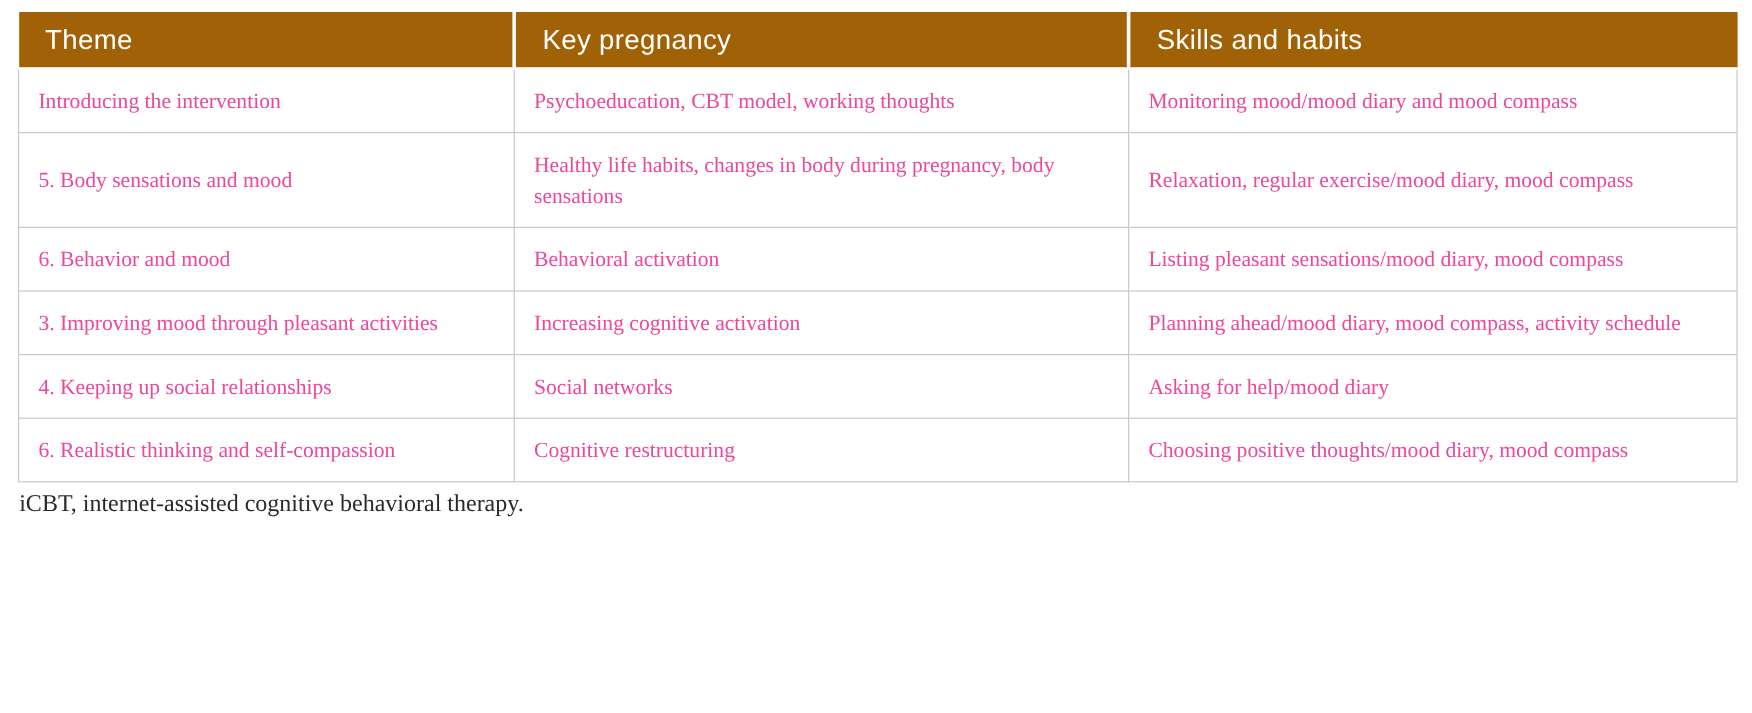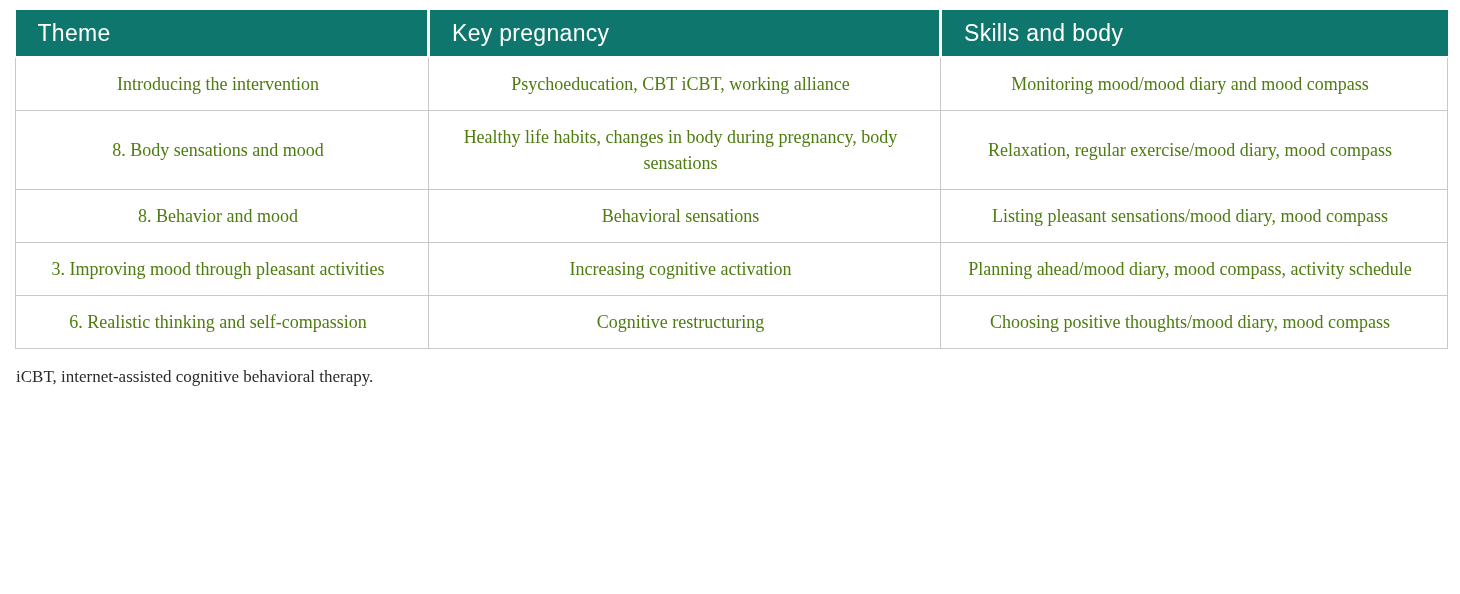--- a/index.html
+++ b/index.html
@@ -20,100 +20,105 @@
   table.session-table {
     width: 1432px;
     border-collapse: collapse;
     table-layout: fixed;
   }
   col.c-theme   { width: 413px; }
   col.c-key     { width: 512px; }
   col.c-skills  { width: 507px; }
 
   thead th {
-    background: #0f766e;
+    background: #a16207;
     color: #ffffff;
     font-family: "Liberation Sans", sans-serif;
     font-size: 23px;
     font-weight: 400;
     letter-spacing: 0.3px;
     text-align: left;
     vertical-align: middle;
     height: 46px;
     padding: 0 10px 0 22px;
     border-left: 3px solid #ffffff;
     border-bottom: 2px solid #ffffff;
   }
   thead th:first-child { border-left: none; }
 
   tbody td {
     font-family: "Liberation Serif", serif;
     font-size: 18px;
     line-height: 26px;
-    color: #4d7c0f;
+    color: #ec4899;
     vertical-align: middle;
-    text-align: center;
+    text-align: left;
     padding: 13px 24px 13px 16px;
     border: 1px solid #c9c9c9;
     background: #ffffff;
     word-wrap: break-word;
   }
   tbody td.cell-theme { padding-left: 16px; }
   tbody tr { height: 50px; }
 
   .footnote {
     font-family: "Liberation Serif", serif;
-    font-size: 17px;
+    font-size: 20px;
     color: #2a2a2a;
-    margin-top: 18px;
+    margin-top: 7px;
     padding-left: 1px;
   }
 </style>
 </head>
 <body>
 
 <div class="page">
   <table class="session-table">
     <colgroup>
       <col class="c-theme">
       <col class="c-key">
       <col class="c-skills">
     </colgroup>
     <thead>
       <tr>
         <th>Theme</th>
         <th>Key pregnancy</th>
-        <th>Skills and body</th>
+        <th>Skills and habits</th>
       </tr>
     </thead>
     <tbody id="rows-body">
     <tr>
       <td class="cell-theme">Introducing the intervention</td>
-      <td class="cell-key">Psychoeducation, CBT iCBT, working alliance</td>
+      <td class="cell-key">Psychoeducation, CBT model, working thoughts</td>
       <td class="cell-skills">Monitoring mood/mood diary and mood compass</td>
     </tr>
 
     <tr>
-      <td class="cell-theme">8. Body sensations and mood</td>
+      <td class="cell-theme">5. Body sensations and mood</td>
       <td class="cell-key">Healthy life habits, changes in body during pregnancy, body sensations</td>
       <td class="cell-skills">Relaxation, regular exercise/mood diary, mood compass</td>
     </tr>
 
     <tr>
-      <td class="cell-theme">8. Behavior and mood</td>
-      <td class="cell-key">Behavioral sensations</td>
+      <td class="cell-theme">6. Behavior and mood</td>
+      <td class="cell-key">Behavioral activation</td>
       <td class="cell-skills">Listing pleasant sensations/mood diary, mood compass</td>
     </tr>
 
     <tr>
       <td class="cell-theme">3. Improving mood through pleasant activities</td>
       <td class="cell-key">Increasing cognitive activation</td>
       <td class="cell-skills">Planning ahead/mood diary, mood compass, activity schedule</td>
     </tr>
 
+    <tr>
+      <td class="cell-theme">4. Keeping up social relationships</td>
+      <td class="cell-key">Social networks</td>
+      <td class="cell-skills">Asking for help/mood diary</td>
+    </tr>
 
 
     <tr>
       <td class="cell-theme">6. Realistic thinking and self-compassion</td>
       <td class="cell-key">Cognitive restructuring</td>
       <td class="cell-skills">Choosing positive thoughts/mood diary, mood compass</td>
     </tr>
 
   </tbody>
   </table>

